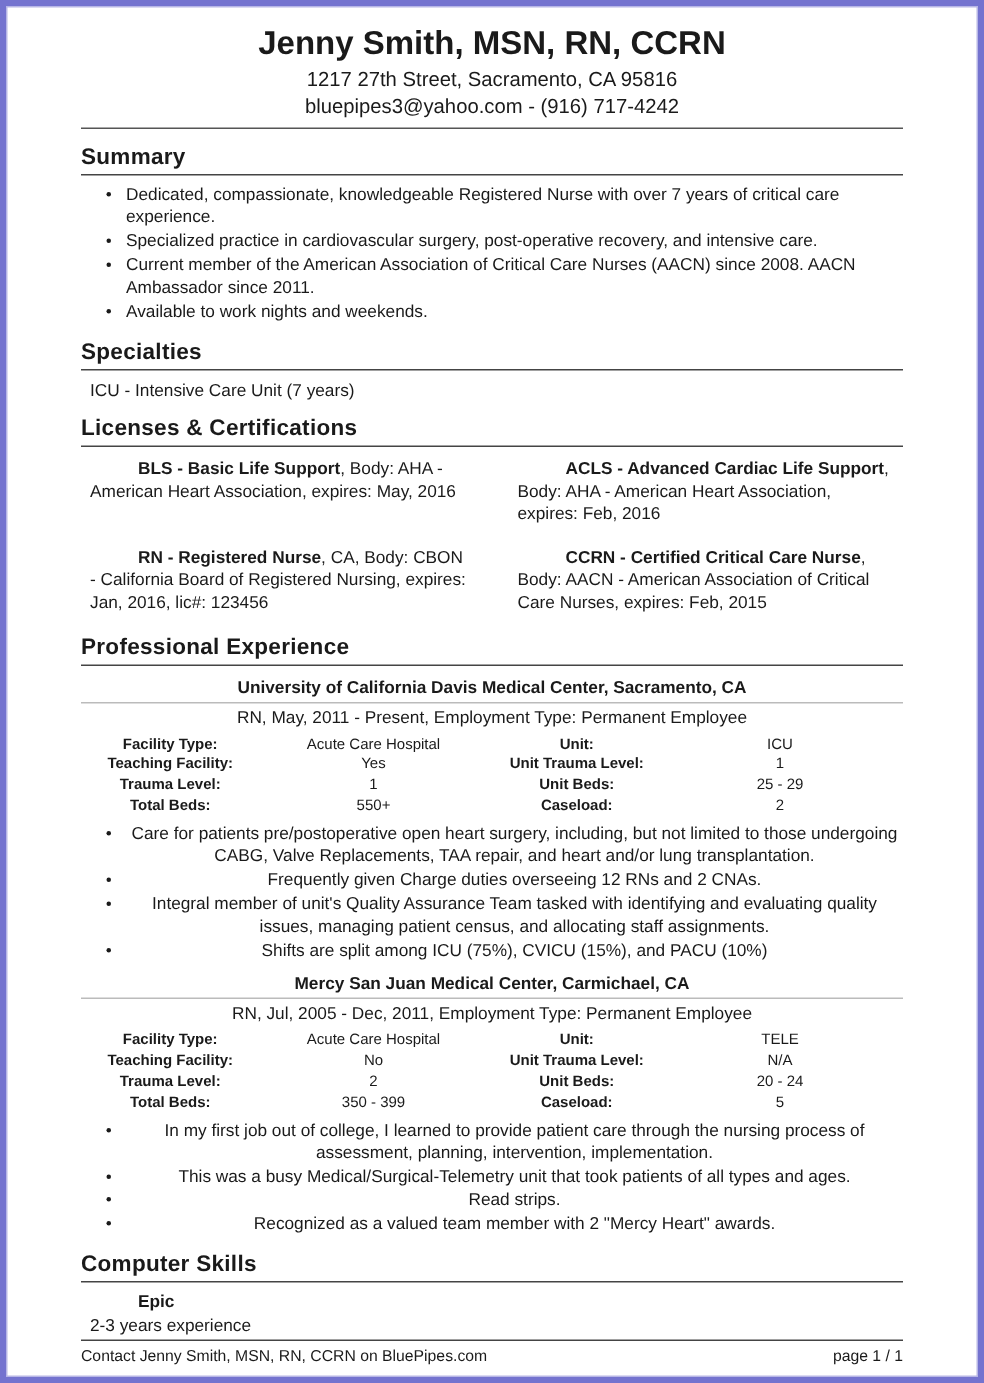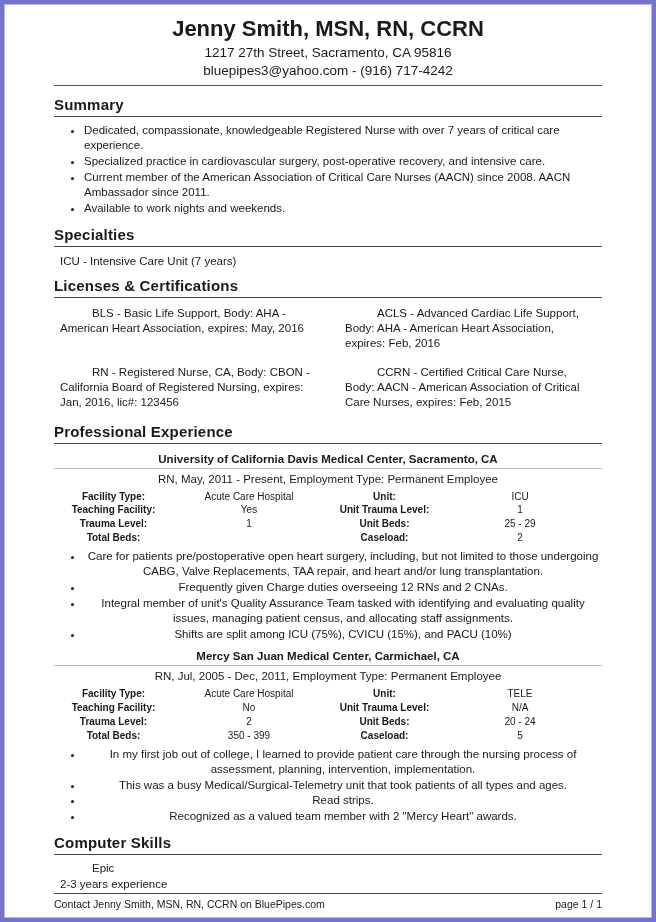--- a/index.html
+++ b/index.html
@@ -39,21 +39,21 @@
 
   .lic-grid {
     display: grid;
     grid-template-columns: 1fr 1fr;
     column-gap: 34px;
     row-gap: 14px;
     font-size: 11.5px;
     line-height: 1.32;
     margin: 8px 6px 12px 6px;
   }
-  .b { font-weight: normal; padding-left: 32px; }
+  .b { font-weight: bold; padding-left: 32px; }
 
   .job { margin-top: 4px; margin-bottom: 6px; text-align: center; }
   .employer { font-size: 11.5px; font-weight: bold; padding: 3px 6px 3px 6px; border-bottom: 1px solid #bbb; }
   .job-meta { font-size: 11.5px; padding: 4px 6px 3px 6px; }
 
   .facts { display: flex; font-size: 10px; line-height: 1.38; margin: 2px 0 4px 6px; }
   .facts .half { width: 50%; }
   .fact-row { display: flex; }
   .fact-row .lbl { width: 107px; font-weight: bold; flex: 0 0 107px; }
   .fact-row .val { flex: 1; }
@@ -118,20 +118,21 @@
           <div class="fact-row">
               <span class="lbl">Teaching Facility:</span>
               <span class="val">Yes</span>
             </div>
           <div class="fact-row">
               <span class="lbl">Trauma Level:</span>
               <span class="val">1</span>
             </div>
           <div class="fact-row">
               <span class="lbl">Total Beds:</span>
+              <span class="val">550+</span>
             </div>
         </div>
         <div class="half">
           <div class="fact-row">
               <span class="lbl">Unit:</span>
               <span class="val">ICU</span>
             </div>
           <div class="fact-row">
               <span class="lbl">Unit Trauma Level:</span>
               <span class="val">1</span>

